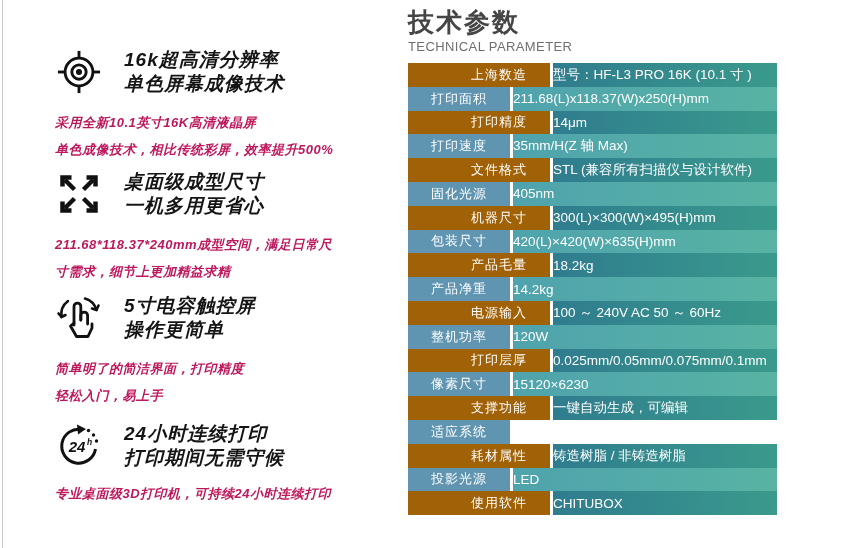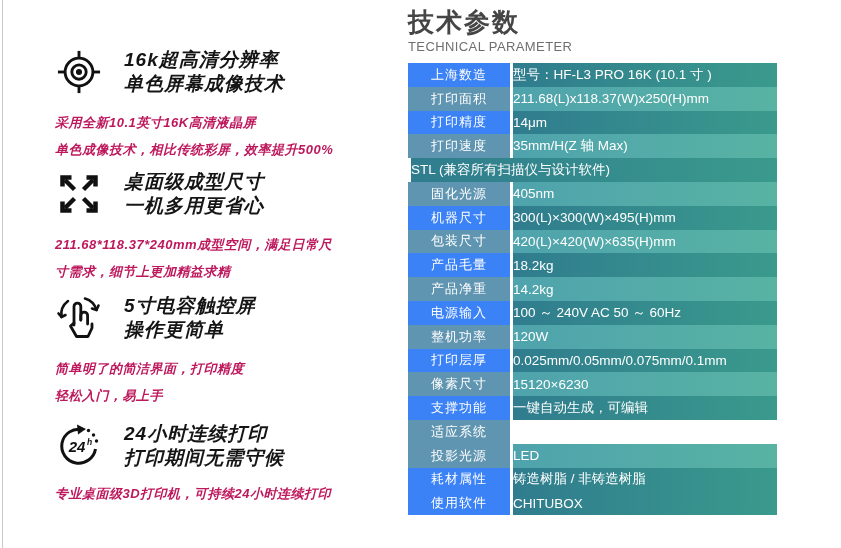--- a/index.html
+++ b/index.html
@@ -25,21 +25,21 @@
   .tech-panel{position:absolute;left:408px;top:6px;width:370px;}
   .panel-title{font-size:26px;font-weight:bold;color:#454545;letter-spacing:2px;line-height:32px;}
   .panel-subtitle{font-size:13px;color:#6f6f6f;letter-spacing:0.4px;margin-top:1px;}
   .spec-table{margin-top:9px;width:369px;}
   .spec-row{display:flex;height:23.8px;}
   .spec-label{width:102px;display:flex;align-items:center;justify-content:center;
     color:#fff;font-size:13px;letter-spacing:1px;}
   .spec-sep{width:3px;background:#ffffff;}
   .spec-value{flex:1;display:flex;align-items:center;
     color:#fff;font-size:13.5px;white-space:nowrap;}
-  .row-dark  .spec-label{background:#3b82f6;}
+  .row-dark  .spec-label{background:#a16207;padding-left:40px;}
   .row-light .spec-label{background:#6095b1;}
   .row-dark  .spec-value{background:linear-gradient(90deg,#2f7c8e,#3a9a8c);}
   .row-light .spec-value{background:linear-gradient(90deg,#4fa3ad,#58b3a3);}
 
   svg{display:block;}
   .stroke{fill:none;stroke:#111;}
 </style>
 </head>
 <body>
 
@@ -173,20 +173,21 @@
         <div class="spec-label">打印精度</div>
         <div class="spec-sep"></div>
         <div class="spec-value">14μm</div>
       </div>
       <div class="spec-row row-light">
         <div class="spec-label">打印速度</div>
         <div class="spec-sep"></div>
         <div class="spec-value">35mm/H(Z 轴 Max)</div>
       </div>
       <div class="spec-row row-dark">
+        <div class="spec-label">文件格式</div>
         <div class="spec-sep"></div>
         <div class="spec-value">STL (兼容所有扫描仪与设计软件)</div>
       </div>
       <div class="spec-row row-light">
         <div class="spec-label">固化光源</div>
         <div class="spec-sep"></div>
         <div class="spec-value">405nm</div>
       </div>
       <div class="spec-row row-dark">
         <div class="spec-label">机器尺寸</div>
@@ -230,29 +231,29 @@
       </div>
       <div class="spec-row row-dark">
         <div class="spec-label">支撑功能</div>
         <div class="spec-sep"></div>
         <div class="spec-value">一键自动生成，可编辑</div>
       </div>
       <div class="spec-row row-light">
         <div class="spec-label">适应系统</div>
         <div class="spec-sep"></div>
       </div>
+      <div class="spec-row row-dark">
+        <div class="spec-label">耗材属性</div>
+        <div class="spec-sep"></div>
+        <div class="spec-value">铸造树脂 / 非铸造树脂</div>
+      </div>
       <div class="spec-row row-light">
         <div class="spec-label">投影光源</div>
         <div class="spec-sep"></div>
         <div class="spec-value">LED</div>
       </div>
       <div class="spec-row row-dark">
-        <div class="spec-label">耗材属性</div>
-        <div class="spec-sep"></div>
-        <div class="spec-value">铸造树脂 / 非铸造树脂</div>
-      </div>
-      <div class="spec-row row-dark">
         <div class="spec-label">使用软件</div>
         <div class="spec-sep"></div>
         <div class="spec-value">CHITUBOX</div>
       </div>
     </div>
 </div>
 
 </body></html>

